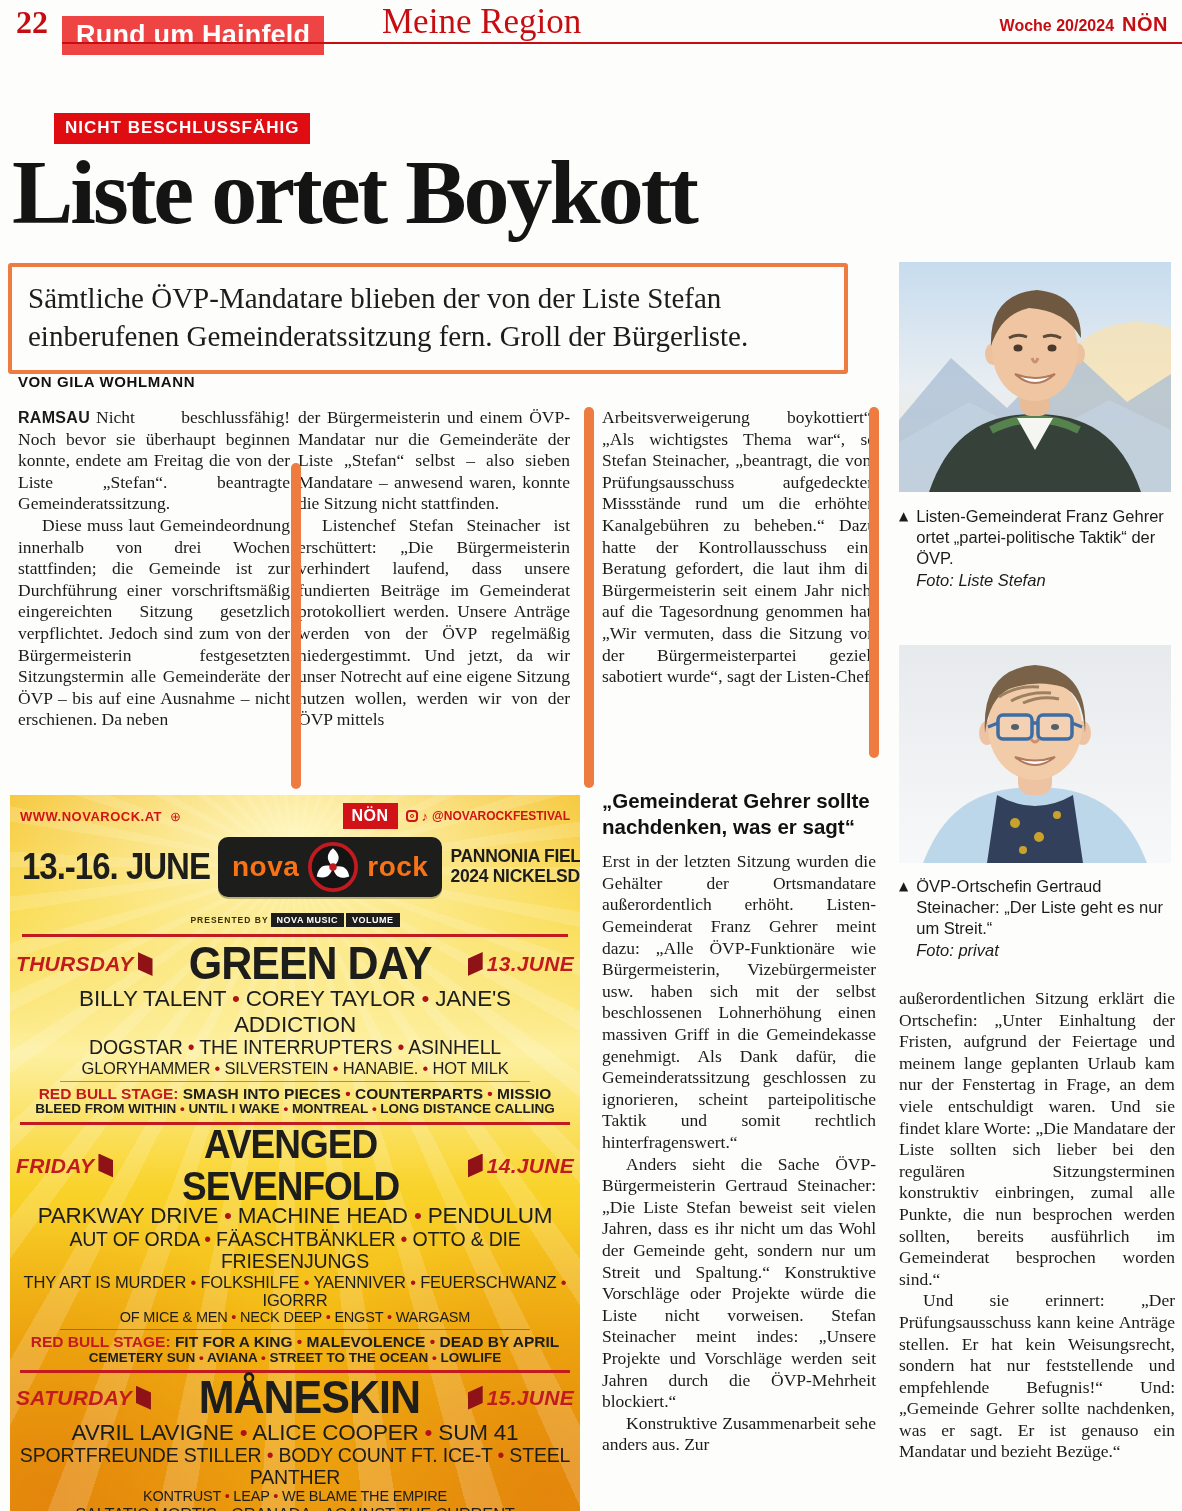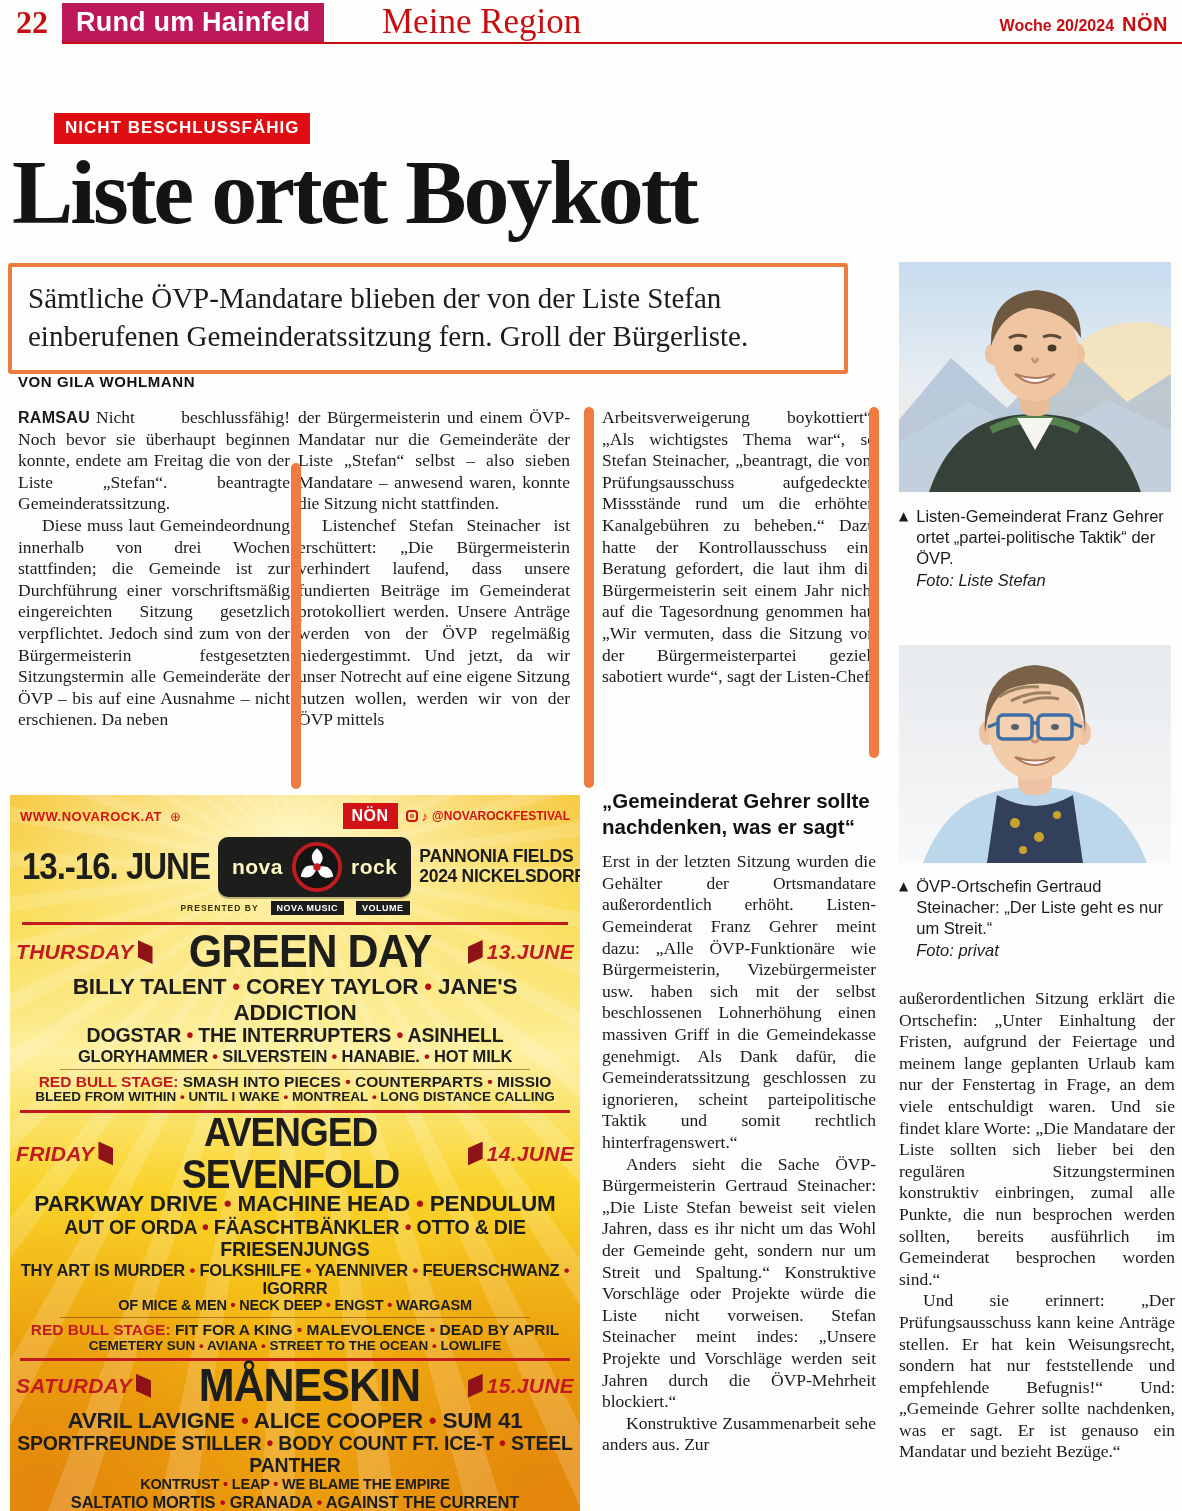--- a/index.html
+++ b/index.html
@@ -3,21 +3,21 @@
 <meta charset="utf-8">
 <style>
   * { margin:0; padding:0; box-sizing:border-box; }
   html,body { background:#ffffff; }
   .page {
     position:relative; width:1182px; height:1511px; overflow:hidden;
     background:#fdfdfc; font-family:"Liberation Serif", serif; color:#1b1b1b;
   }
   
   .hdr-num { position:absolute; left:16px; top:4px; font:700 32px "Liberation Serif", serif; color:#c60d12; }
-  .hdr-box { position:absolute; left:62px; top:3px; height:39px; background:#be185d; color:#fff;
+  .hdr-box { position:absolute; left:62px; top:16px; height:39px; background:#ef4444; color:#fff;
              font:700 27px/39px "Liberation Sans", sans-serif; padding:0 14px; letter-spacing:.2px; }
   .hdr-region { position:absolute; left:382px; top:2px; font:400 35px/40px "Liberation Serif", serif; color:#c60d12; }
   .hdr-right { position:absolute; right:14px; top:13px; display:flex; align-items:baseline; gap:8px; color:#c60d12; }
   .hdr-issue { font:700 16px "Liberation Sans", sans-serif; }
   .hdr-brand { font:900 20px "Liberation Sans", sans-serif; letter-spacing:.5px; }
   .hdr-line { position:absolute; left:62px; right:0; top:42px; height:2px; background:#c60d12; }
 
   
   .kicker { position:absolute; left:18px; top:113px; background:#df0c12; color:#fff;
             font:700 17px "Liberation Sans", sans-serif; letter-spacing:1px; padding:5px 11px 6px;margin-left:36px; }
@@ -75,38 +75,38 @@
   .ad-sp { flex:1; }
   .ad-non { background:#d11318; color:#fff; font-weight:700; font-size:16px; padding:4px 9px; letter-spacing:.5px; }
   .ad-social { display:flex; align-items:center; gap:4px; color:#d11318; font-weight:700; font-size:12px; }
   .ig-icon { width:12px; height:12px; border:2px solid #d11318; border-radius:4px; position:relative; display:inline-block; }
   .ig-icon::after { content:""; position:absolute; inset:2px; border:1.5px solid #d11318; border-radius:50%; }
   .note { font-size:13px; }
   .ad-main { display:flex; align-items:center; gap:8px; padding:8px 12px 0; }
   .ad-dates { font-weight:800; font-size:33px; letter-spacing:-1px; transform:scaleY(1.12); white-space:nowrap; }
   .ad-logo { margin:0 auto; display:flex; align-items:center; gap:9px; background:#1d1d1b; border-radius:10px;
              padding:5px 14px; box-shadow:0 2px 0 rgba(0,0,0,.25); }
-  .logo-word { color:#fef9c3; font-weight:800; font-size:21px; letter-spacing:.5px; }
+  .logo-word { color:#f97316; font-weight:800; font-size:28px; letter-spacing:.5px; }
   .emblem { width:50px; height:50px; flex:0 0 auto; }
   .ad-venue { text-align:left; font-weight:800; font-size:17.5px; line-height:1.12; letter-spacing:-.3px; white-space:nowrap; }
-  .ad-presented { display:flex; align-items:center; justify-content:center; gap:12px; margin-top:4px; }
+  .ad-presented { display:flex; align-items:center; justify-content:center; gap:2px; margin-top:16px; }
   .presented-txt { font-size:8.5px; font-weight:700; letter-spacing:1px; color:#3a3000; }
   .badge { background:#1d1d1b; color:#fff; font-weight:700; font-size:9px; padding:2px 6px; letter-spacing:.5px; }
   .ad-rule { height:3px; background:#c21b1f; margin:7px 12px 4px; }
   .day-rule { height:2.5px; background:#c21b1f; margin:5px 4px 2px; }
   .thin-rule { height:1px; background:rgba(96,52,0,.5); margin:4px 44px 3px; }
   .day { padding:1px 6px 0; }
   .day-row { display:flex; align-items:center; gap:4px; }
   .day-name,.day-date { color:#c21b1f; font-weight:800; font-style:italic; font-size:21px; letter-spacing:.3px; white-space:nowrap; }
   .flag { width:15px; height:24px; background:#8f1216; flex:0 0 auto; }
   .fl { clip-path:polygon(0 0,100% 28%,100% 100%,0 72%); }
   .fr { clip-path:polygon(0 28%,100% 0,100% 72%,0 100%); }
   .headliner { flex:1; font-weight:800; letter-spacing:-1px; line-height:1.02; transform:scaleY(1.08); }
   .hl-1 { font-size:43px; } .hl-2 { font-size:37px; } .hl-3 { font-size:43px; }
-  .sup { font-weight:700; letter-spacing:-.2px; }
+  .sup { font-weight:400; letter-spacing:-.2px; }
   .sup-xl { font-size:22.5px; line-height:1.14; }
   .sup-lg { font-size:19.5px; line-height:1.12; }
   .sup-md { font-size:16.5px; line-height:1.12; }
   .sup-sm { font-size:14.5px; line-height:1.1; }
   .dot { color:#b11216; }
   .rb { font-weight:800; font-size:15.5px; line-height:1.1; }
   .rb2 { font-size:13.5px; }
   .rb-label { color:#c21b1f; }
 </style>
 </head>

